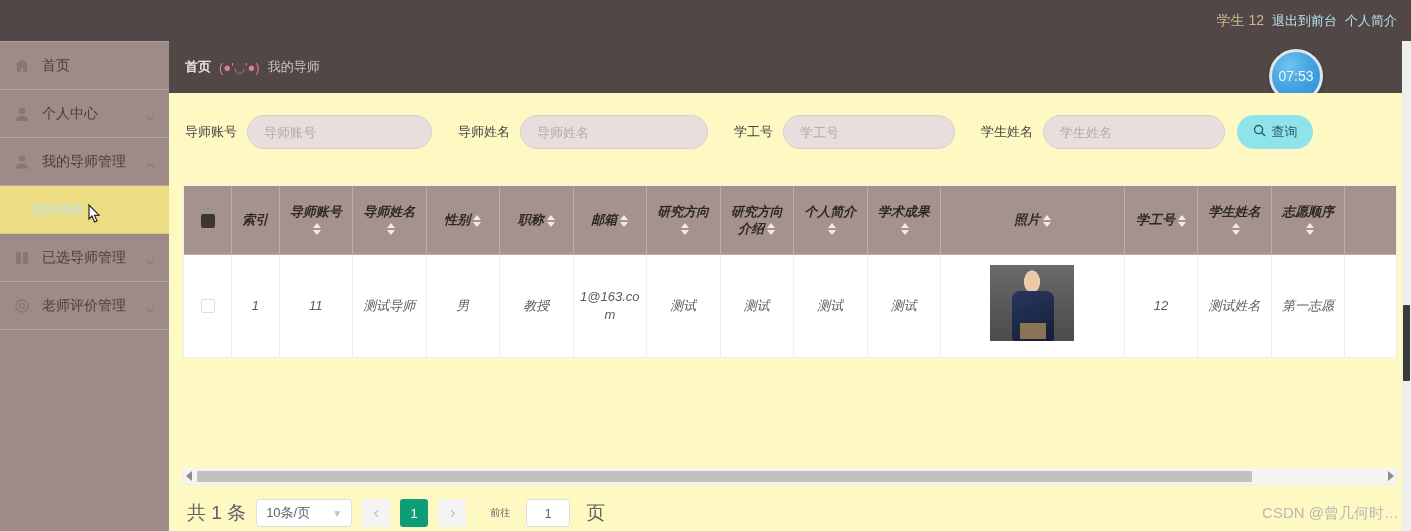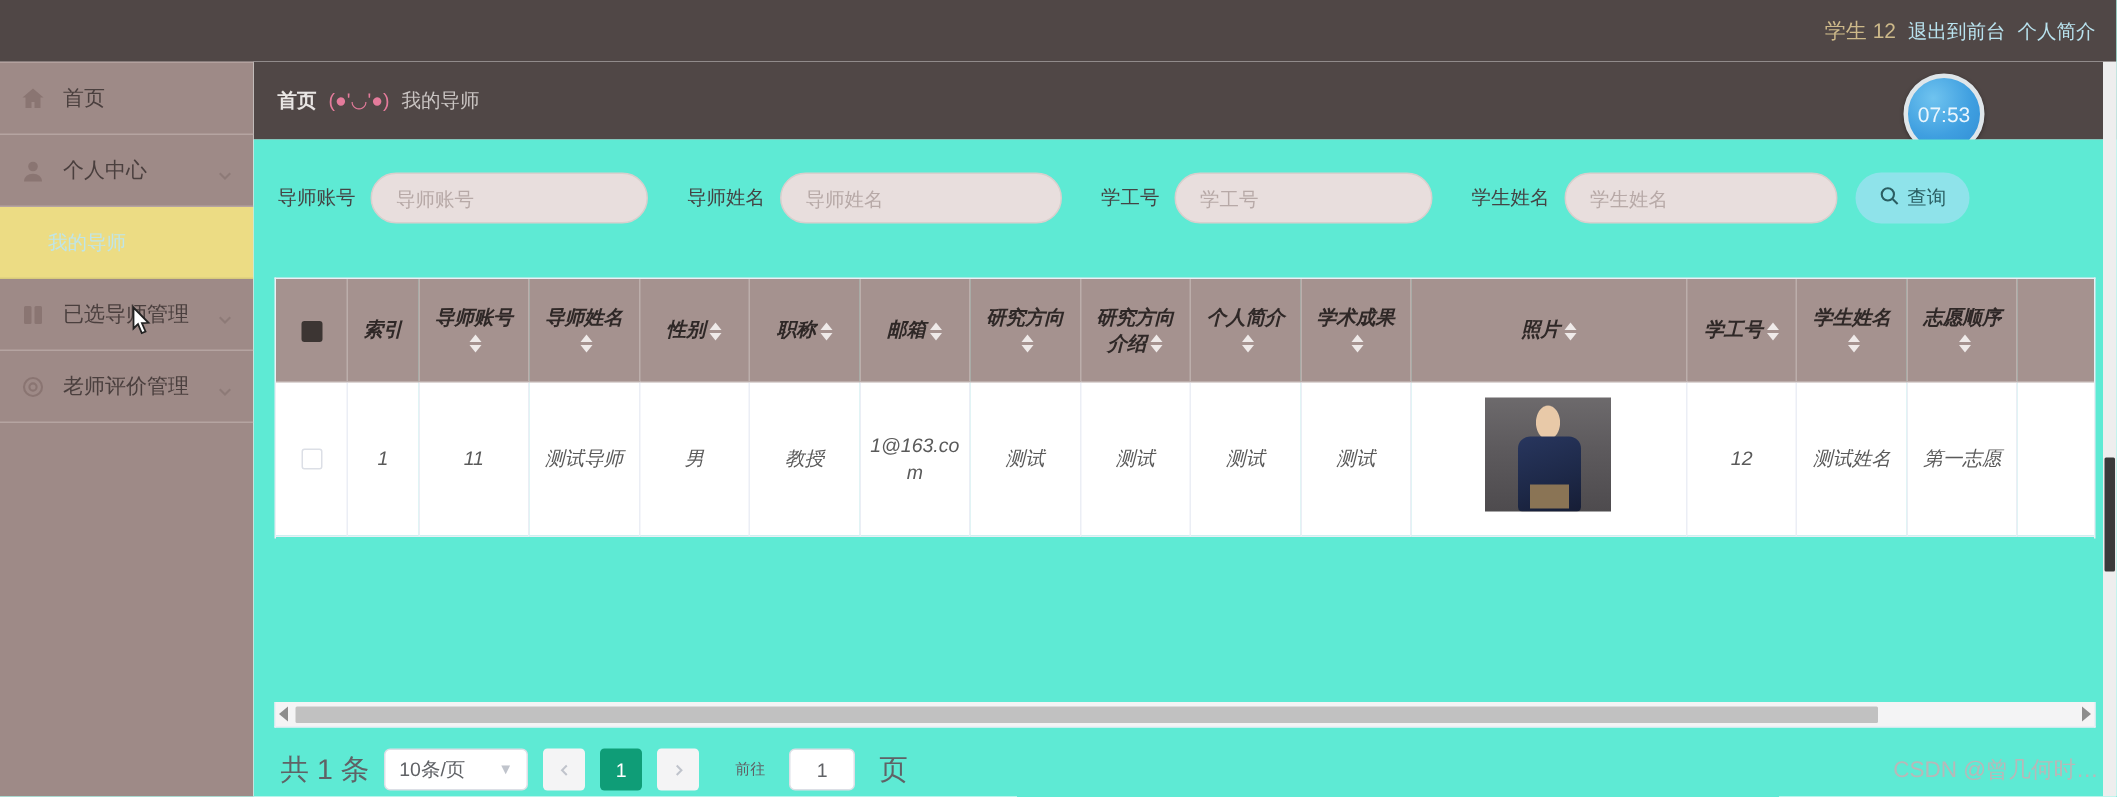--- a/index.html
+++ b/index.html
@@ -80,21 +80,21 @@
   #timer {
     position: absolute; right: 88px; top: 8px;
     width: 54px; height: 54px; border-radius: 50%;
     background: radial-gradient(circle at 35% 28%, #6fc3ef 0%, #3f9fe0 55%, #2f8cd4 100%);
     border: 3px solid #dfe6ea;
     display: flex; align-items: center; justify-content: center;
     color: #eaf6fd; font-size: 14px;
     box-shadow: 0 1px 3px rgba(0,0,0,.35);
   }
 
-  #content { padding: 0; background: #5eead4; height: 438px; position: relative; }
+  #content { padding: 0; background: #fef9c3; height: 438px; position: relative; }
 
   
   #filterbar {
     display: flex; align-items: center; padding: 22px 0 20px 16px; gap: 0;
   }
   .f-label { font-size: 13px; color: #444; margin-right: 10px; white-space: nowrap; }
   .f-input {
     height: 34px; border: 1px solid #d9cfcd; border-radius: 17px;
     background: #e8dedd; padding: 0 16px; font-size: 13px; color: #333;
     outline: none; margin-right: 26px;
@@ -257,20 +257,34 @@
         </svg>
     </span>
     <span class="side-label">个人中心</span>
     <span class="side-caret">
       <svg width="10" height="10" viewBox="0 0 10 10" fill="none" stroke="currentColor" stroke-width="1.4">
           <path d="M1.5 3.5L5 7l3.5-3.5"></path>
         </svg>
     </span>
   </div>
 
+  <div class="side-item">
+    <span class="side-icon">
+      <svg width="16" height="16" viewBox="0 0 16 16" fill="currentColor">
+          <circle cx="8" cy="4.5" r="3"></circle>
+          <path d="M2 14.5c0-3.1 2.7-4.9 6-4.9s6 1.8 6 4.9z"></path>
+        </svg>
+    </span>
+    <span class="side-label">我的导师管理</span>
+    <span class="side-caret">
+      <svg width="10" height="10" viewBox="0 0 10 10" fill="none" stroke="currentColor" stroke-width="1.4">
+          <path d="M1.5 6.5L5 3l3.5 3.5"></path>
+        </svg>
+    </span>
+  </div>
 
   <div class="side-sub">
     <span class="side-label">我的导师</span>
   </div>
 
   <div class="side-item">
     <span class="side-icon">
       <svg width="16" height="16" viewBox="0 0 16 16" fill="currentColor">
           <rect x="2" y="2" width="5" height="12" rx="1"></rect>
           <rect x="9" y="2" width="5" height="12" rx="1"></rect>

